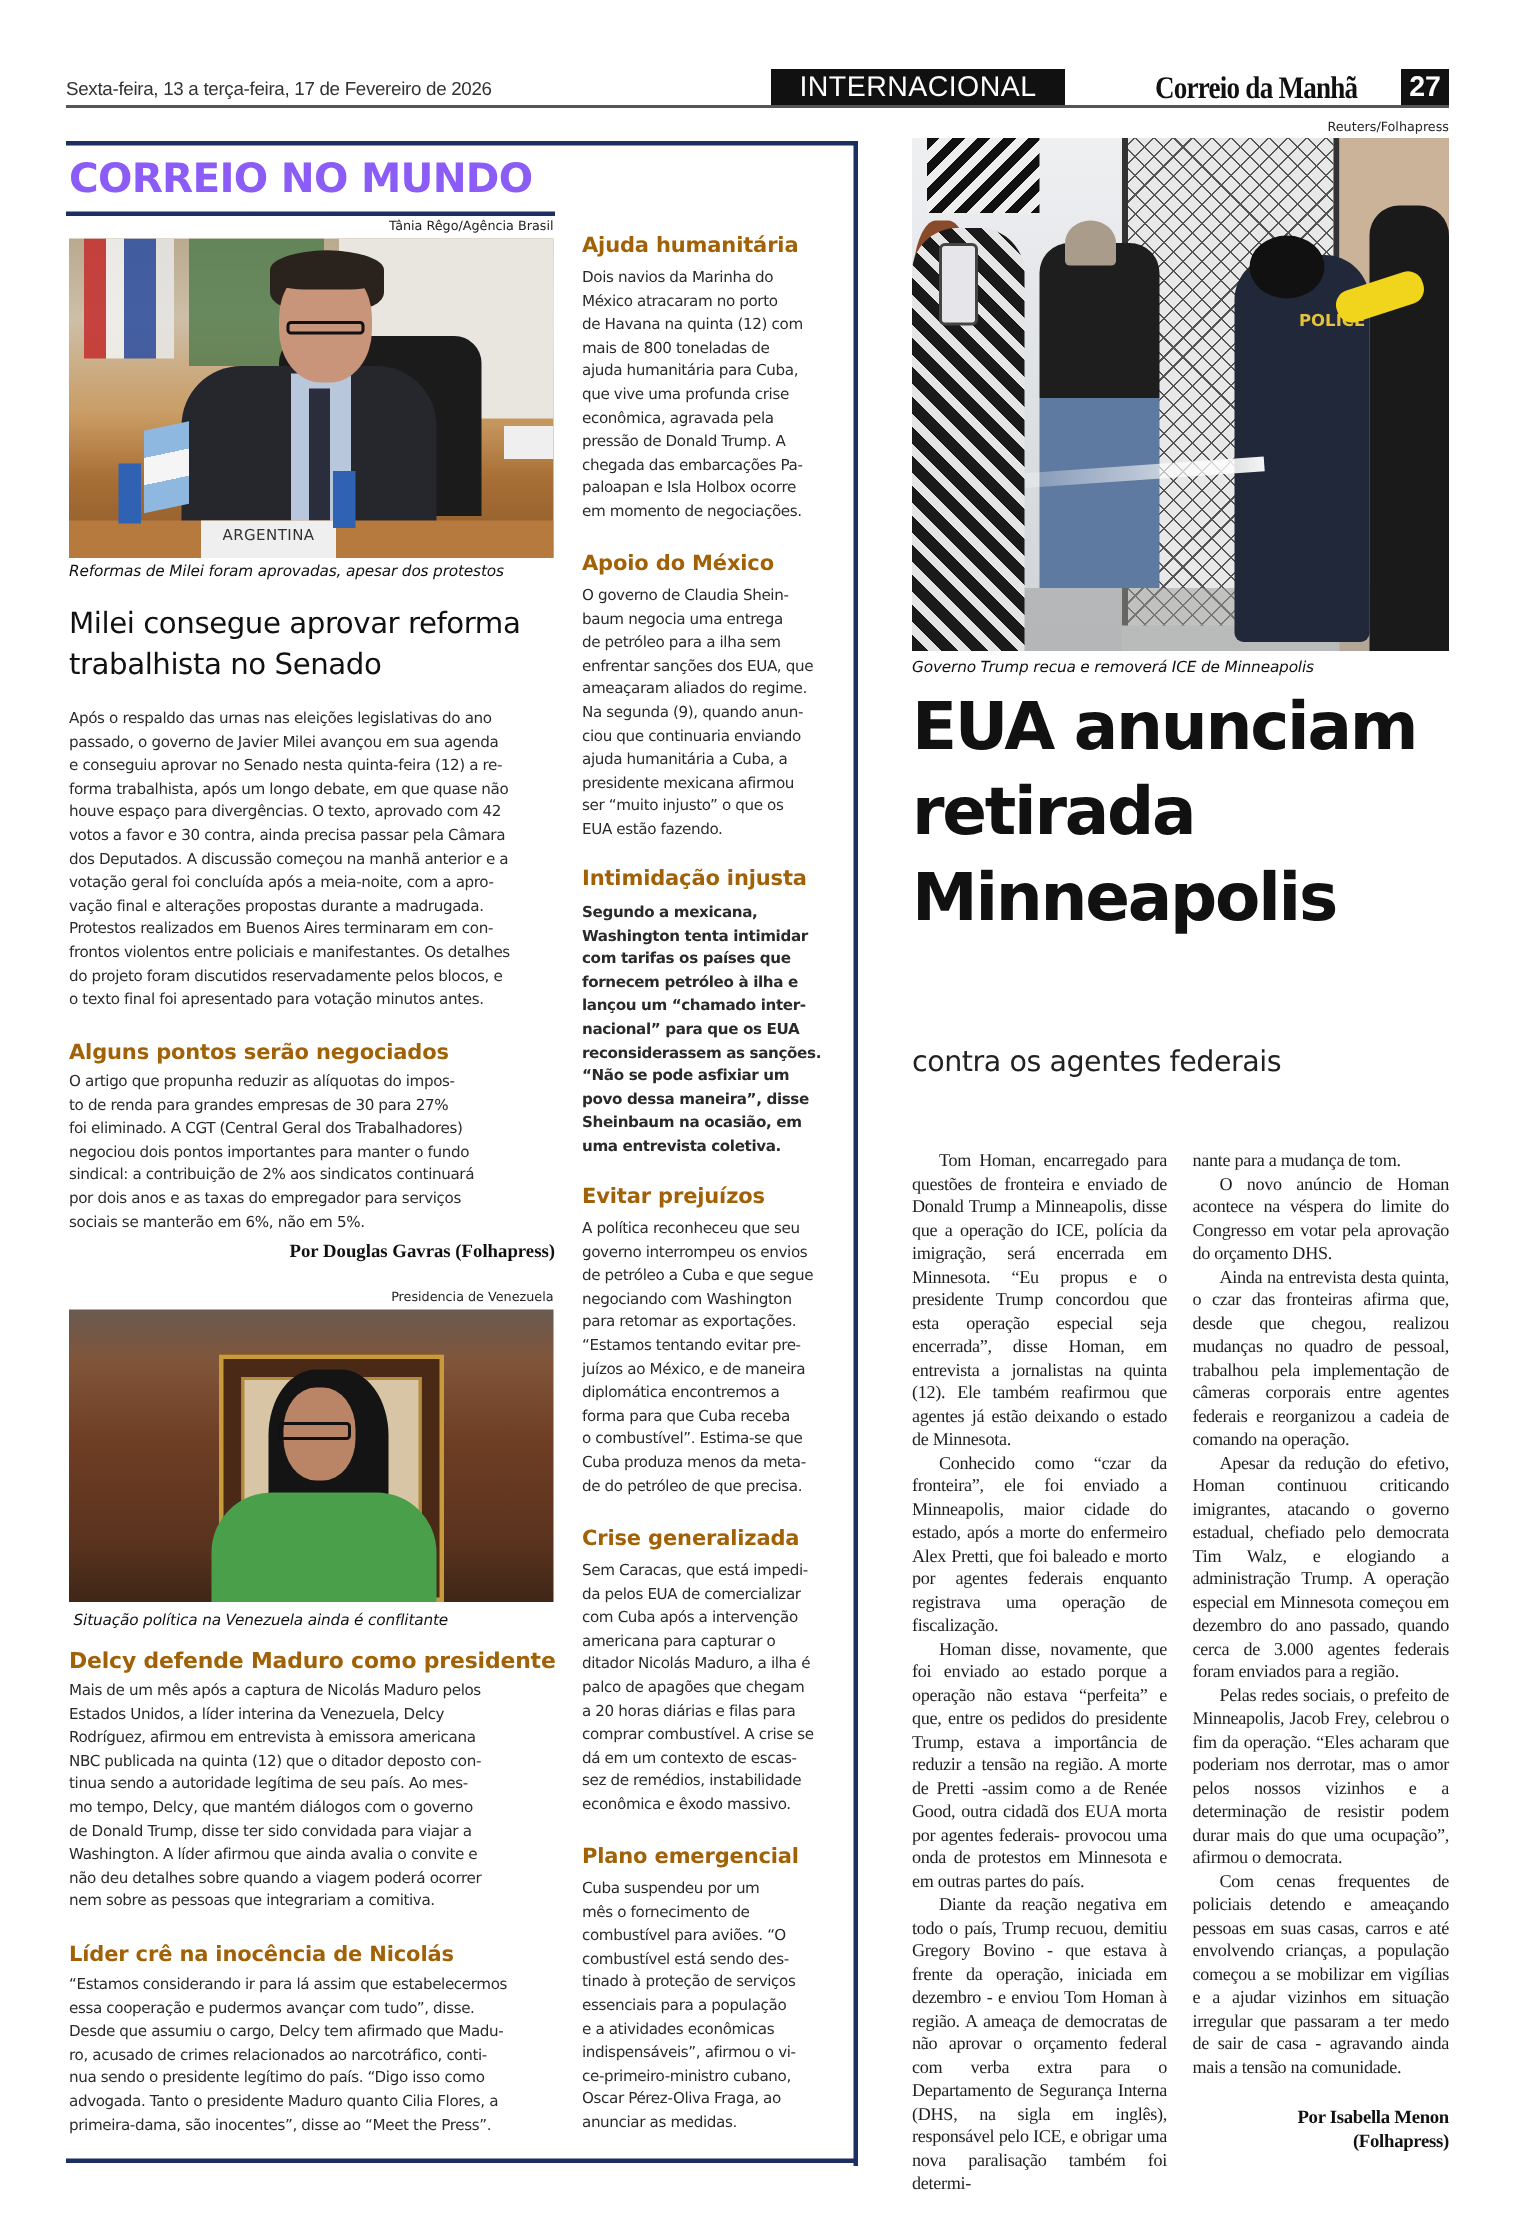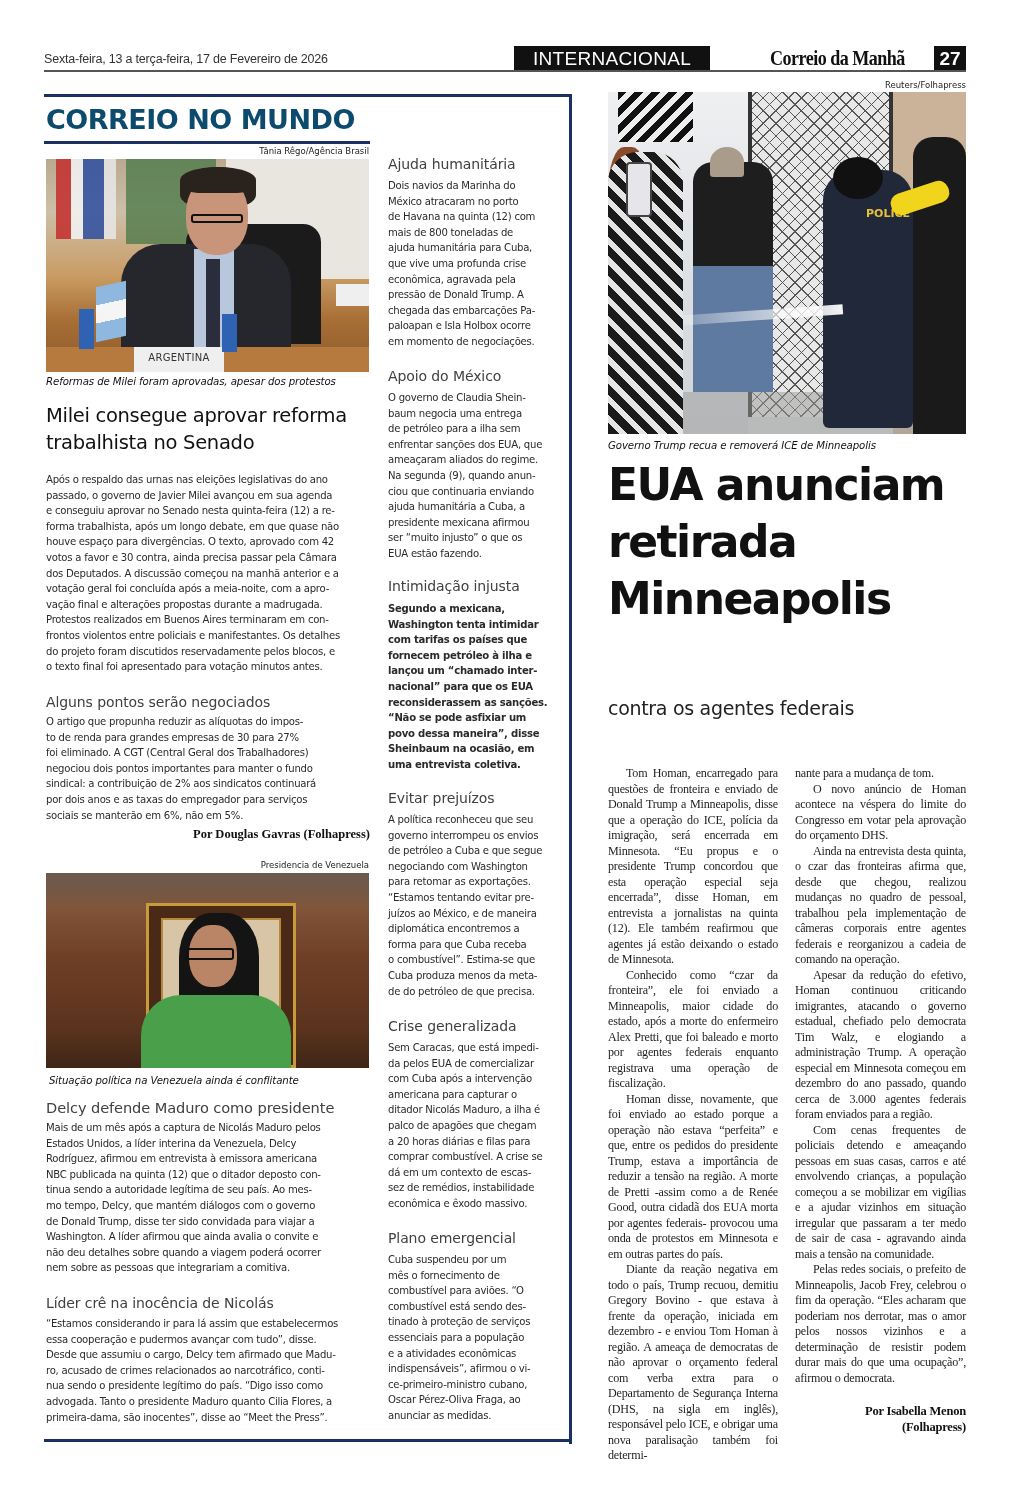--- a/index.html
+++ b/index.html
@@ -11,21 +11,21 @@
   .topbar .date { position: absolute; left: 0; top: 8px; font-family: "Liberation Sans", sans-serif; font-size: 12.5px; color: #333; letter-spacing: -0.2px; }
   .topbar .rule { position: absolute; left: 0; top: 26px; width: 922px; height: 2px; background: #555; }
   .topbar .section { position: absolute; left: 470px; top: 2px; width: 196px; height: 24px; background: #111; color: #fff; font-family: "Liberation Sans", sans-serif; font-size: 19px; letter-spacing: 0.3px; text-align: center; line-height: 25px; }
   .topbar .brand { position: absolute; left: 726px; top: 2px; font-family: "Liberation Serif", serif; font-weight: bold; font-size: 21px; letter-spacing: -0.6px; color: #111; transform: scaleX(0.86); transform-origin: left; }
   .topbar .pageno { position: absolute; left: 890px; top: 2px; width: 32px; height: 24px; background: #111; color: #fff; font-family: "Liberation Sans", sans-serif; font-weight: bold; font-size: 19px; text-align: center; line-height: 25px; }
 
   
   .box-top { position: absolute; left: 44px; top: 94px; width: 528px; height: 3px; background: #1c2f63; }
   .box-right { position: absolute; left: 569px; top: 94px; width: 3px; height: 1350px; background: #1c2f63; }
 
-  .mundo-title { position: absolute; left: 46px; top: 104px; font-family: "DejaVu Sans", sans-serif; font-weight: bold; font-size: 27px; letter-spacing: -0.5px; color: #0c4a6e; }
+  .mundo-title { position: absolute; left: 46px; top: 104px; font-family: "DejaVu Sans", sans-serif; font-weight: bold; font-size: 27px; letter-spacing: -0.5px; color: #8b5cf6; }
   .mundo-rule { position: absolute; left: 44px; top: 141px; width: 326px; height: 3px; background: #1c2f63; }
 
   .credit { position: absolute; font-family: "DejaVu Sans", sans-serif; font-size: 8.5px; color: #222; text-align: right; }
   .caption { position: absolute; font-family: "DejaVu Sans", sans-serif; font-style: italic; font-size: 10.2px; color: #111; letter-spacing: -0.1px; white-space: nowrap; }
 
   
   .photo { position: absolute; overflow: hidden; }
   .photo-milei { left: 46px; top: 159px; width: 323px; height: 213px;
     background: linear-gradient(180deg, #b9a98f 0%, #cdbfa8 25%, #c99c64 55%, #a86f36 75%, #8d5a2b 100%); }
   .photo-milei .flagbg { position: absolute; left: 10px; top: 0; width: 60px; height: 80px; background: linear-gradient(90deg, #c42d2d 0 25%, #f4f4f4 25% 45%, #2c4fa1 45% 80%, #e8e8e8 80%); opacity: .85; }
@@ -69,21 +69,21 @@
   .photo-delcy .chairin { position: absolute; left: 115px; top: 45px; width: 120px; height: 150px; background: #d8c5a6; border: 2px solid #b48a3a; }
   .photo-delcy .hair { position: absolute; left: 133px; top: 40px; width: 80px; height: 110px; background: #141414; border-radius: 40% 40% 20% 20%; }
   .photo-delcy .face { position: absolute; left: 143px; top: 52px; width: 48px; height: 62px; background: #b98566; border-radius: 45%; }
   .photo-delcy .glasses { position: absolute; left: 140px; top: 75px; width: 48px; height: 12px; border: 2px solid #111; border-radius: 3px; }
   .photo-delcy .dress { position: absolute; left: 95px; top: 122px; width: 150px; height: 80px; background: #4aa04a; border-radius: 40px 40px 0 0; }
 
   
   .hd-serif { position: absolute; font-family: "DejaVu Sans", sans-serif; color: #111; }
   .milei-title { left: 46px; top: 402px; width: 330px; font-size: 19.5px; line-height: 27px; font-weight: normal; letter-spacing: -0.3px; }
   .body-sans { position: absolute; font-family: "DejaVu Sans", sans-serif; font-size: 10.1px; line-height: 15.6px; color: #2a2a2a; letter-spacing: -0.25px; }
-  .sub-h { position: absolute; font-family: "DejaVu Sans", sans-serif; font-weight: normal; font-size: 14px; color: #404040; letter-spacing: -0.1px; white-space: nowrap; }
+  .sub-h { position: absolute; font-family: "DejaVu Sans", sans-serif; font-weight: bold; font-size: 14px; color: #a16207; letter-spacing: -0.1px; white-space: nowrap; }
   .byline-serif { position: absolute; font-family: "Liberation Serif", serif; font-weight: bold; font-size: 12.5px; color: #111; text-align: right; }
 
   .col-left { left: 46px; width: 324px; }
   .col-mid { left: 388px; width: 172px; }
 
   .line { display: block; white-space: nowrap; }
 
   .bottom-rule { position: absolute; left: 44px; top: 1439px; width: 528px; height: 3px; background: #1c2f63; }
 
   
@@ -327,17 +327,17 @@
   <p>Conhecido como “czar da fronteira”, ele foi enviado a Minneapolis, maior cidade do estado, após a morte do enfermeiro Alex Pretti, que foi baleado e morto por agentes federais enquanto registrava uma operação de fiscalização.</p>
   <p>Homan disse, novamente, que foi enviado ao estado porque a operação não estava “perfeita” e que, entre os pedidos do presidente Trump, estava a importância de reduzir a tensão na região. A morte de Pretti -assim como a de Renée Good, outra cidadã dos EUA morta por agentes federais- provocou uma onda de protestos em Minnesota e em outras partes do país.</p>
   <p>Diante da reação negativa em todo o país, Trump recuou, demitiu Gregory Bovino - que estava à frente da operação, iniciada em dezembro - e enviou Tom Homan à região. A ameaça de democratas de não aprovar o orçamento federal com verba extra para o Departamento de Segurança Interna (DHS, na sigla em inglês), responsável pelo ICE, e obrigar uma nova paralisação também foi determi-</p>
 </div>
 
 <div class="serif-col" style="left:795px; top:766px; width:171px;">
   <p class="cont">nante para a mudança de tom.</p>
   <p>O novo anúncio de Homan acontece na véspera do limite do Congresso em votar pela aprovação do orçamento DHS.</p>
   <p>Ainda na entrevista desta quinta, o czar das fronteiras afirma que, desde que chegou, realizou mudanças no quadro de pessoal, trabalhou pela implementação de câmeras corporais entre agentes federais e reorganizou a cadeia de comando na operação.</p>
   <p>Apesar da redução do efetivo, Homan continuou criticando imigrantes, atacando o governo estadual, chefiado pelo democrata Tim Walz, e elogiando a administração Trump. A operação especial em Minnesota começou em dezembro do ano passado, quando cerca de 3.000 agentes federais foram enviados para a região.</p>
+  <p>Pelas redes sociais, o prefeito de Minneapolis, Jacob Frey, celebrou o fim da operação. “Eles acharam que poderiam nos derrotar, mas o amor pelos nossos vizinhos e a determinação de resistir podem durar mais do que uma ocupação”, afirmou o democrata.</p>
   <p>Com cenas frequentes de policiais detendo e ameaçando pessoas em suas casas, carros e até envolvendo crianças, a população começou a se mobilizar em vigílias e a ajudar vizinhos em situação irregular que passaram a ter medo de sair de casa - agravando ainda mais a tensão na comunidade.</p>
-  <p>Pelas redes sociais, o prefeito de Minneapolis, Jacob Frey, celebrou o fim da operação. “Eles acharam que poderiam nos derrotar, mas o amor pelos nossos vizinhos e a determinação de resistir podem durar mais do que uma ocupação”, afirmou o democrata.</p>
   <div class="byline-serif" style="position:static; margin-top:18px;">Por Isabella Menon</div>
   <div class="byline-serif" style="position:static;">(Folhapress)</div>
 </div>
 
 </body></html>

